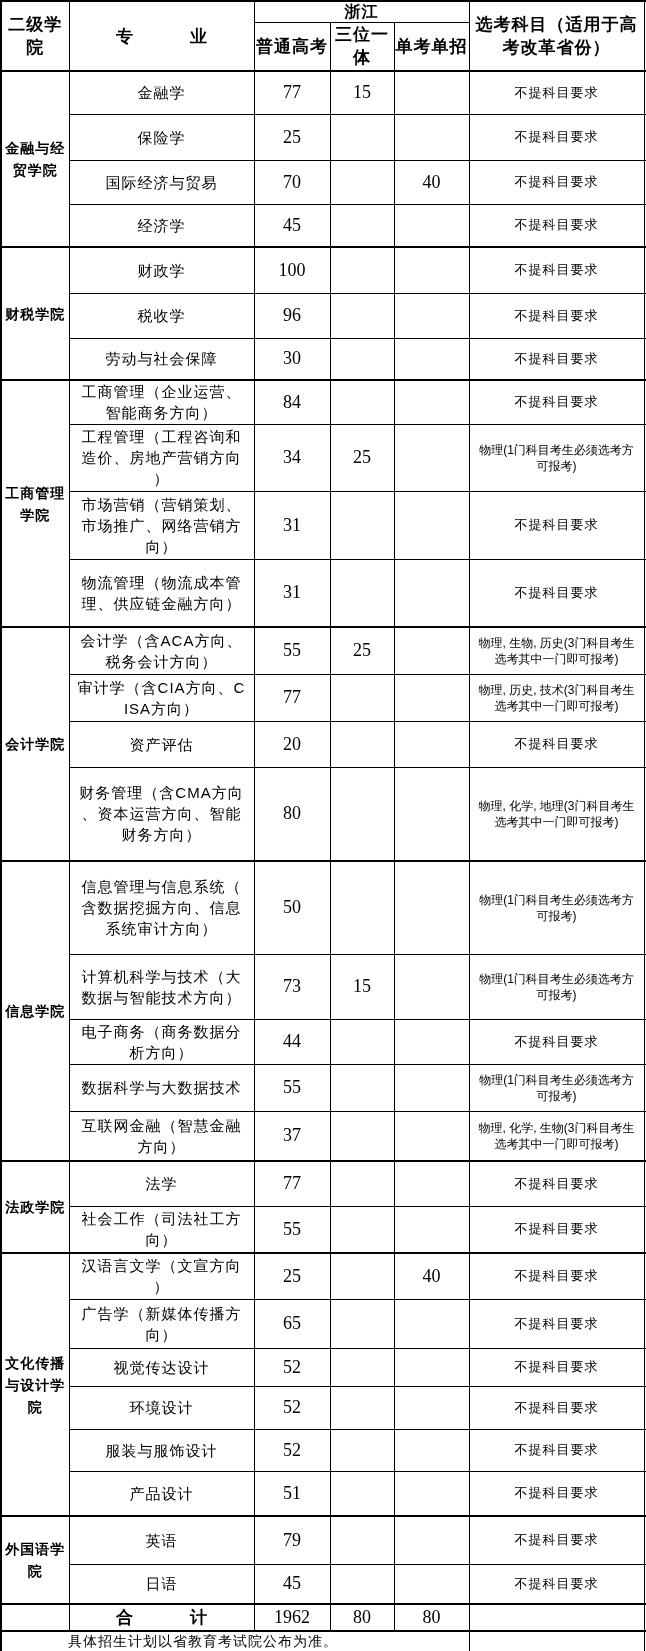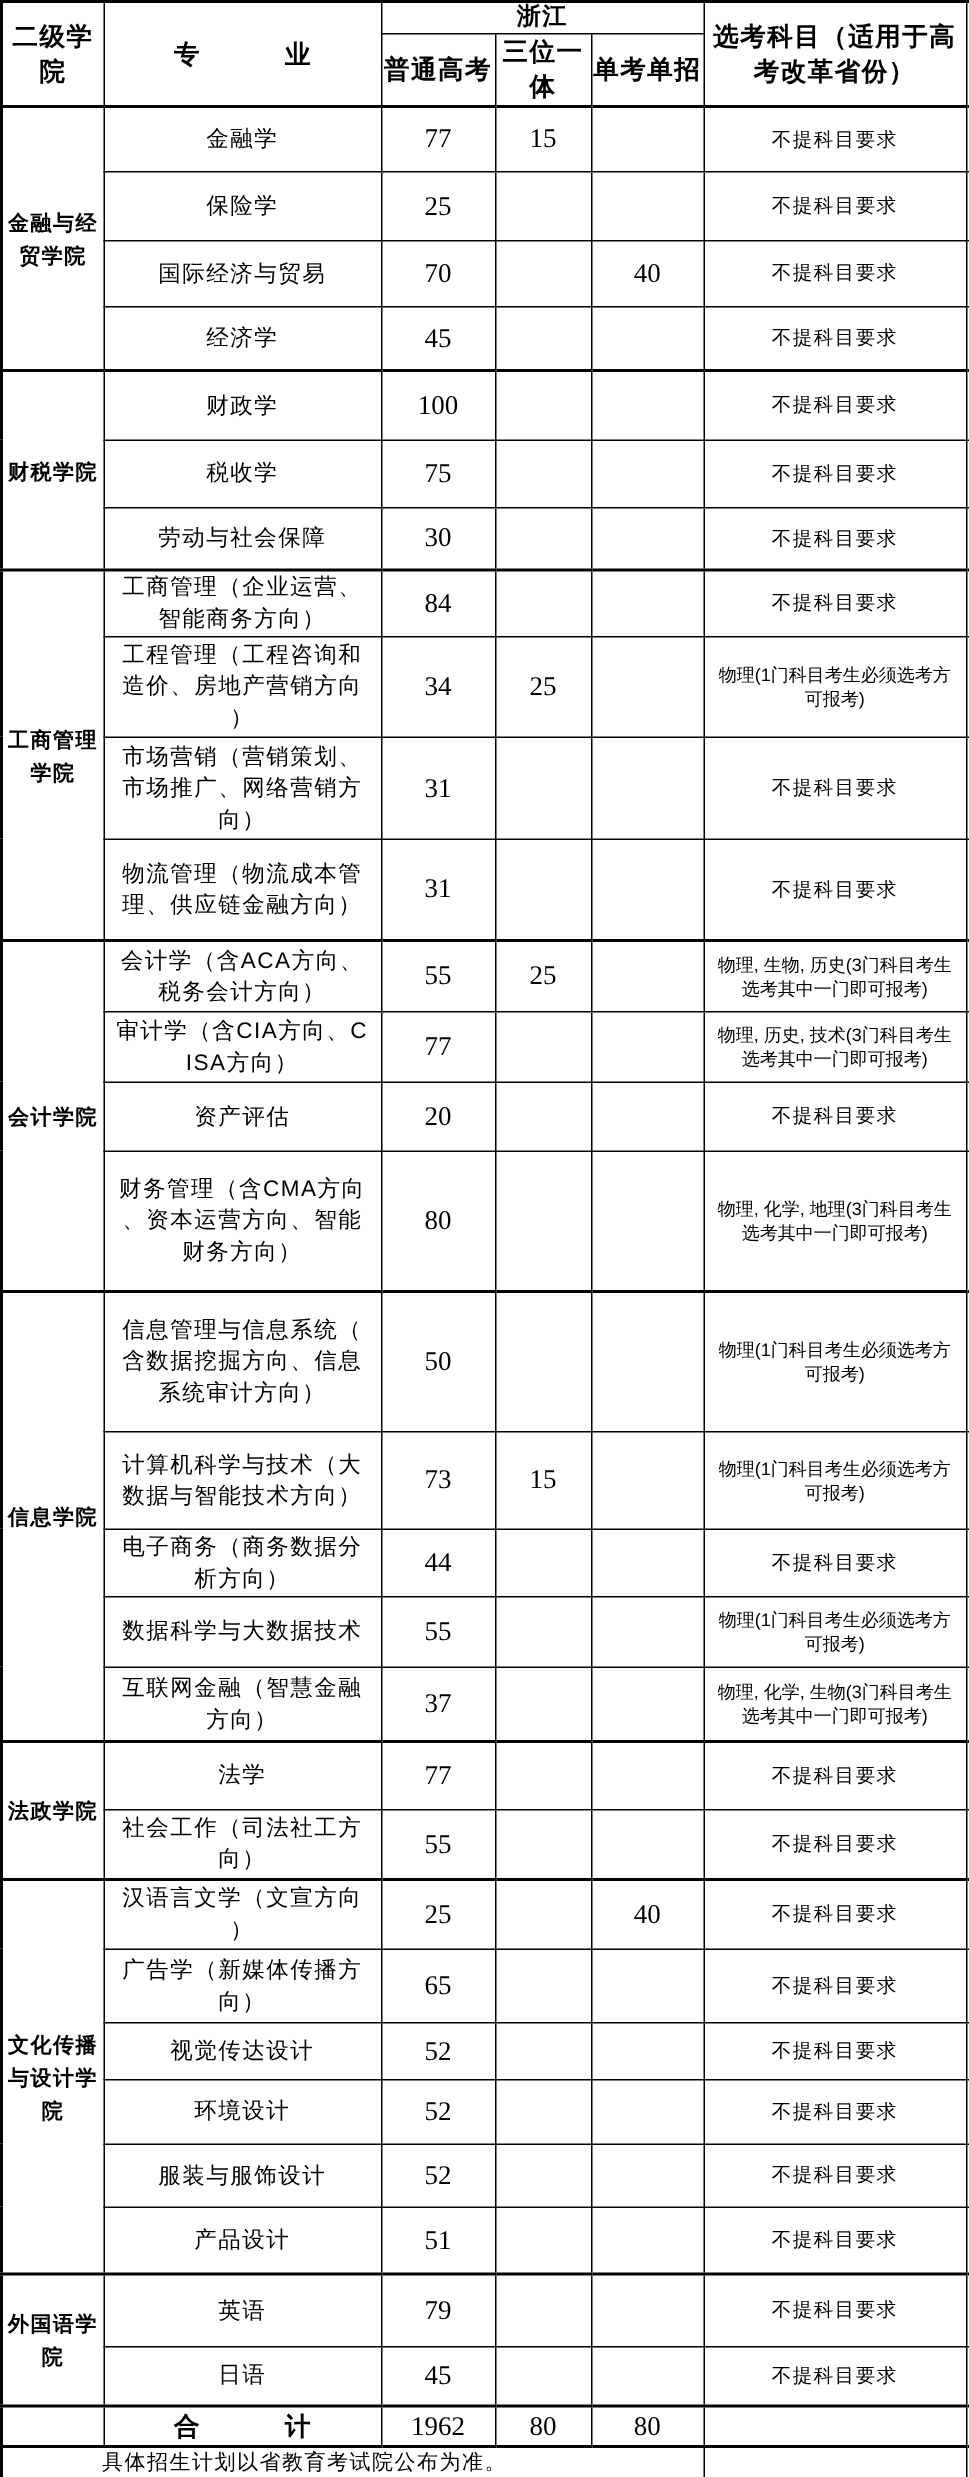--- a/index.html
+++ b/index.html
@@ -104,21 +104,21 @@
         <td rowspan="3" class="college">财税学院</td>
         <td class="major">财政学</td>
         <td class="num">100</td>
         <td class="num"></td>
         <td class="num"></td>
         <td class="subj subj-short">不提科目要求</td>
         <td class="tick"></td>
       </tr>
       <tr style="height: 45px;">
         <td class="major">税收学</td>
-        <td class="num">75</td>
+        <td class="num">96</td>
         <td class="num"></td>
         <td class="num"></td>
         <td class="subj subj-short">不提科目要求</td>
         <td class="tick"></td>
       </tr>
       <tr style="height: 42px;">
         <td class="major">劳动与社会保障</td>
         <td class="num">30</td>
         <td class="num"></td>
         <td class="num"></td>

